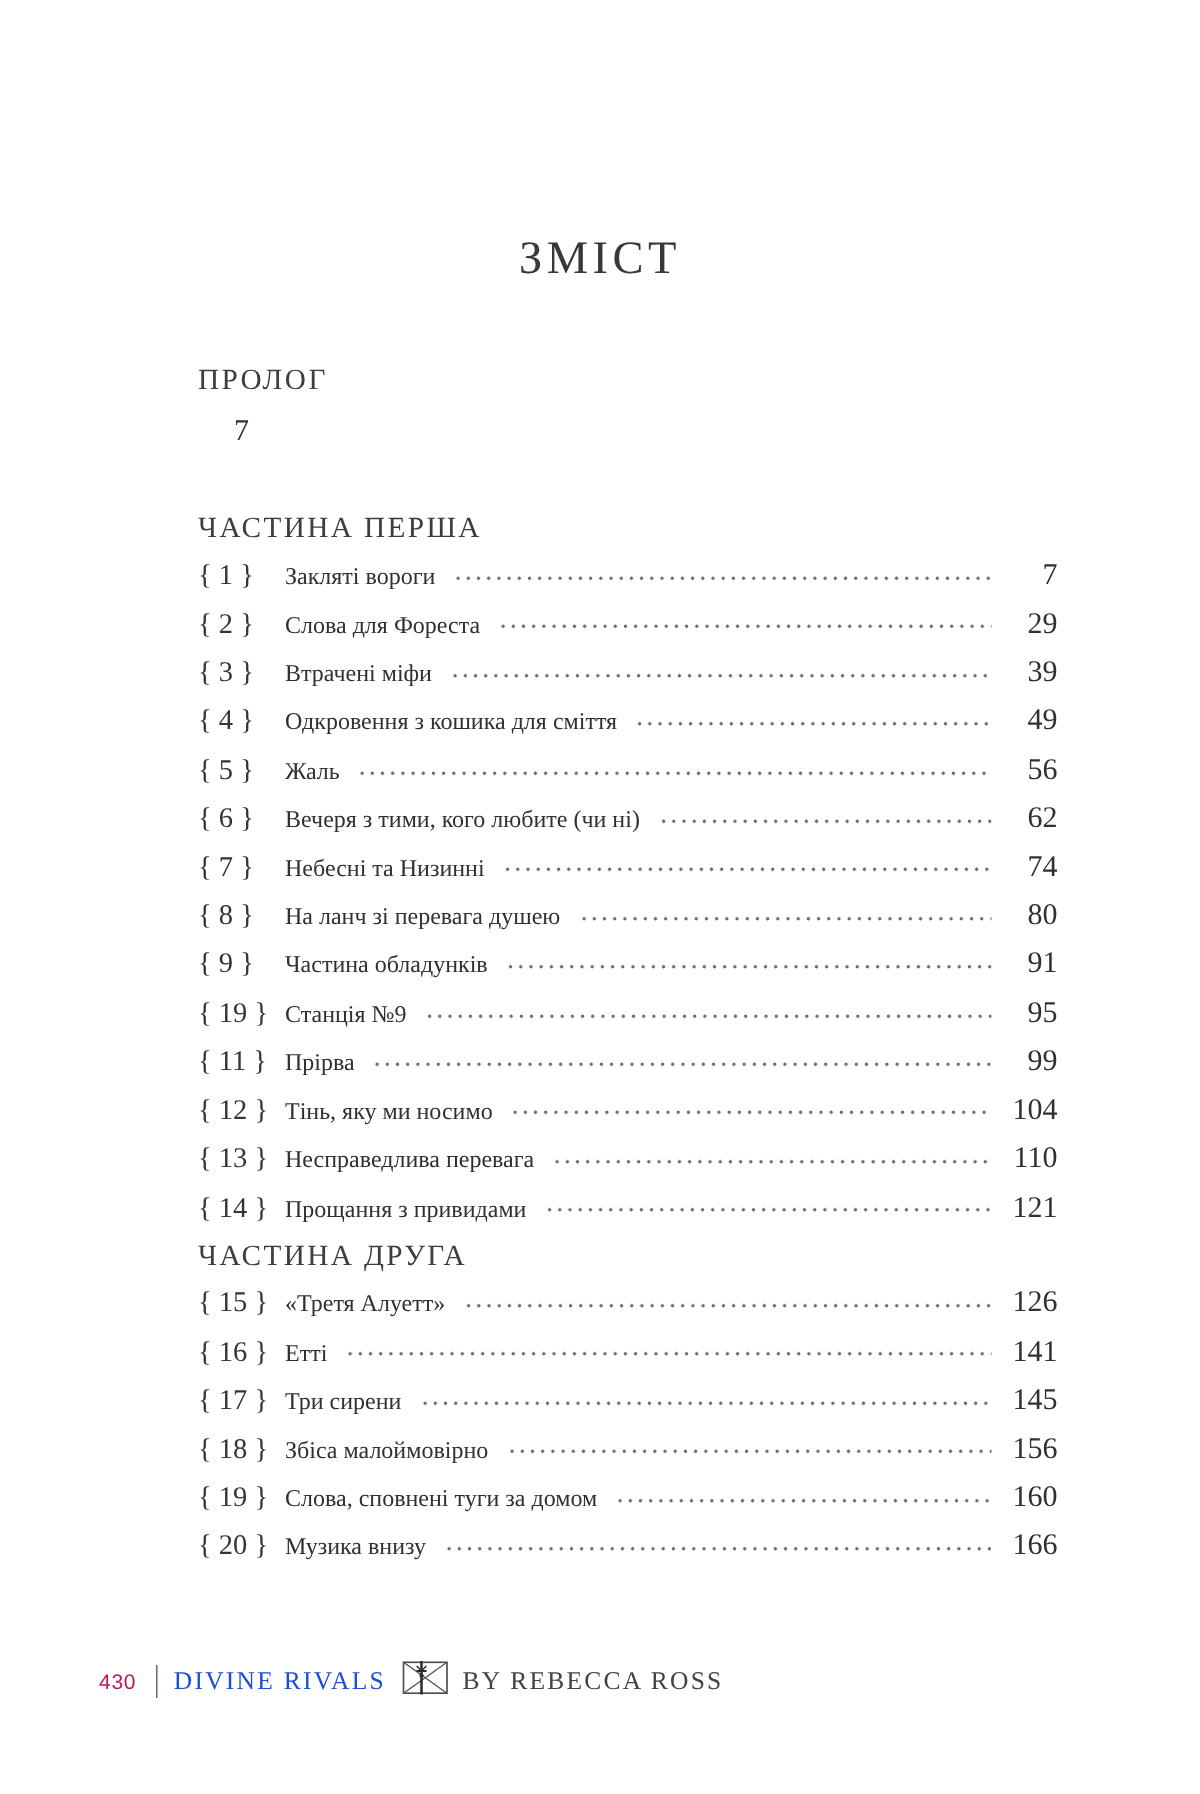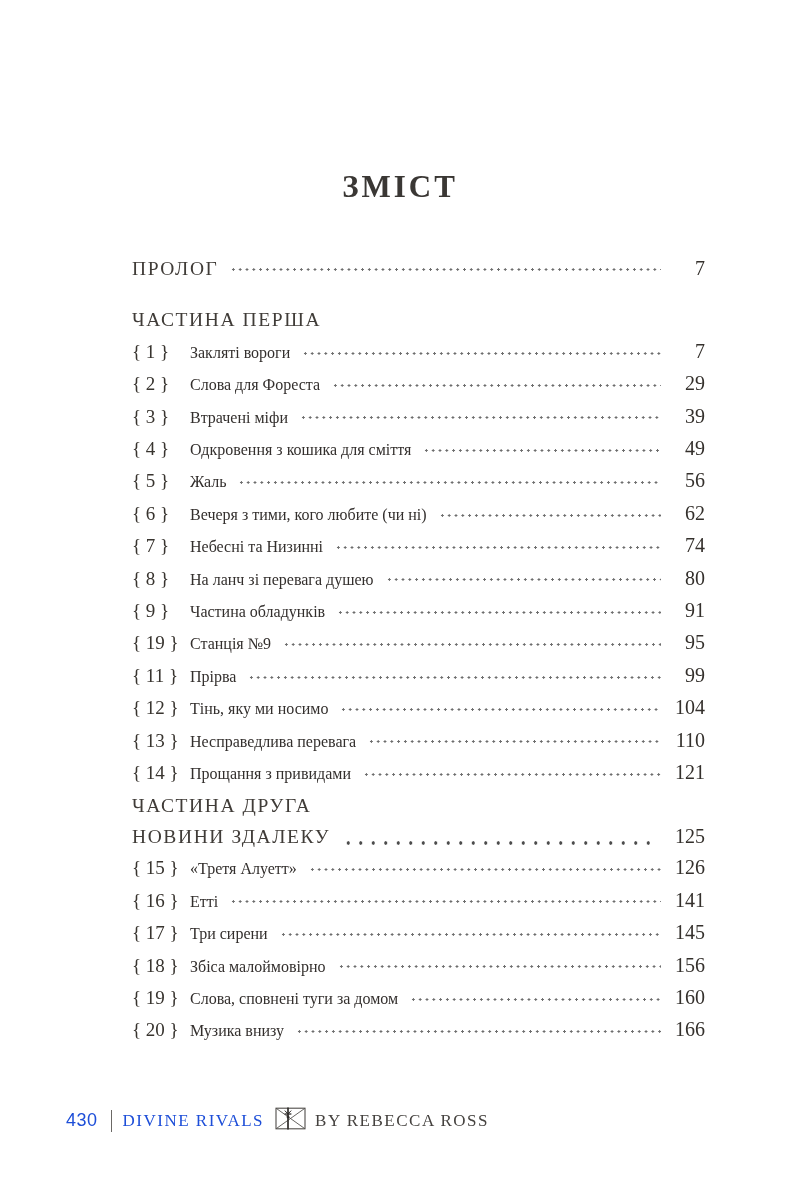--- a/index.html
+++ b/index.html
@@ -5,40 +5,40 @@
   html, body { margin: 0; padding: 0; }
   body {
     width: 800px; height: 1196px;
     background: #ffffff;
     position: relative;
     font-family: "Liberation Serif", "DejaVu Serif", serif;
     color: #332f2d;
     overflow: hidden;
   }
   .page-title {
-    margin: 15px;
+    margin: 0;
     padding-top: 153px;
     text-align: center;
     font-size: 31px;
-    font-weight: 700;
+    font-weight: 400;
     letter-spacing: 3px;
     color: #3a3734;
     line-height: 38px;
   }
   .toc {
     margin-top: 47px;
     padding: 0 95px 0 132px;
   }
   .row {
     display: flex;
     align-items: baseline;
     line-height: 31.4px;
     font-size: 20px;
   }
-  .gap-after { margin-bottom: 20px; }
+  .gap-after { margin-bottom: 33px; flex-direction: column; }
   .gap-before { }
   .num {
     flex: 0 0 58px;
     font-size: 19px;
     color: #38342f;
     white-space: nowrap;
   }
   .label { white-space: nowrap; }
   .type-part .label, .type-heading .label {
     font-size: 19.5px;
@@ -73,24 +73,24 @@
   }
   .footer {
     position: absolute;
     left: 66px; top: 1107px;
     display: flex;
     align-items: center;
     color: #4a4744;
   }
   .footer-page {
     font-family: "Liberation Sans", "DejaVu Sans", sans-serif;
-    font-size: 18px;
+    font-size: 14px;
     font-weight: 400;
     letter-spacing: 0.5px;
-    color: #1d4ed8;
+    color: #be185d;
   }
   .footer-divider {
     width: 1px; height: 22px;
     background: #6b6865;
     margin: 0 11px 0 13px;
   }
   .footer-book {
     font-size: 17px;
     letter-spacing: 1.5px;
     color: #1d4ed8;
@@ -202,26 +202,20 @@
     <div class="row type-chapter">
     <span class="num">{ 14 }</span>
     <span class="label">Прощання з привидами</span>
     <span class="leader"></span>
     <span class="pagenum">121</span>
   </div>
     <div class="row type-part gap-before">
 
     <span class="label">ЧАСТИНА ДРУГА</span>
 
-  </div>
-    <div class="row type-heading leader-coarse">
-
-    <span class="label">НОВИНИ ЗДАЛЕКУ</span>
-    <span class="leader"></span>
-    <span class="pagenum">125</span>
   </div>
     <div class="row type-chapter">
     <span class="num">{ 15 }</span>
     <span class="label">«Третя Алуетт»</span>
     <span class="leader"></span>
     <span class="pagenum">126</span>
   </div>
     <div class="row type-chapter">
     <span class="num">{ 16 }</span>
     <span class="label">Етті</span>

